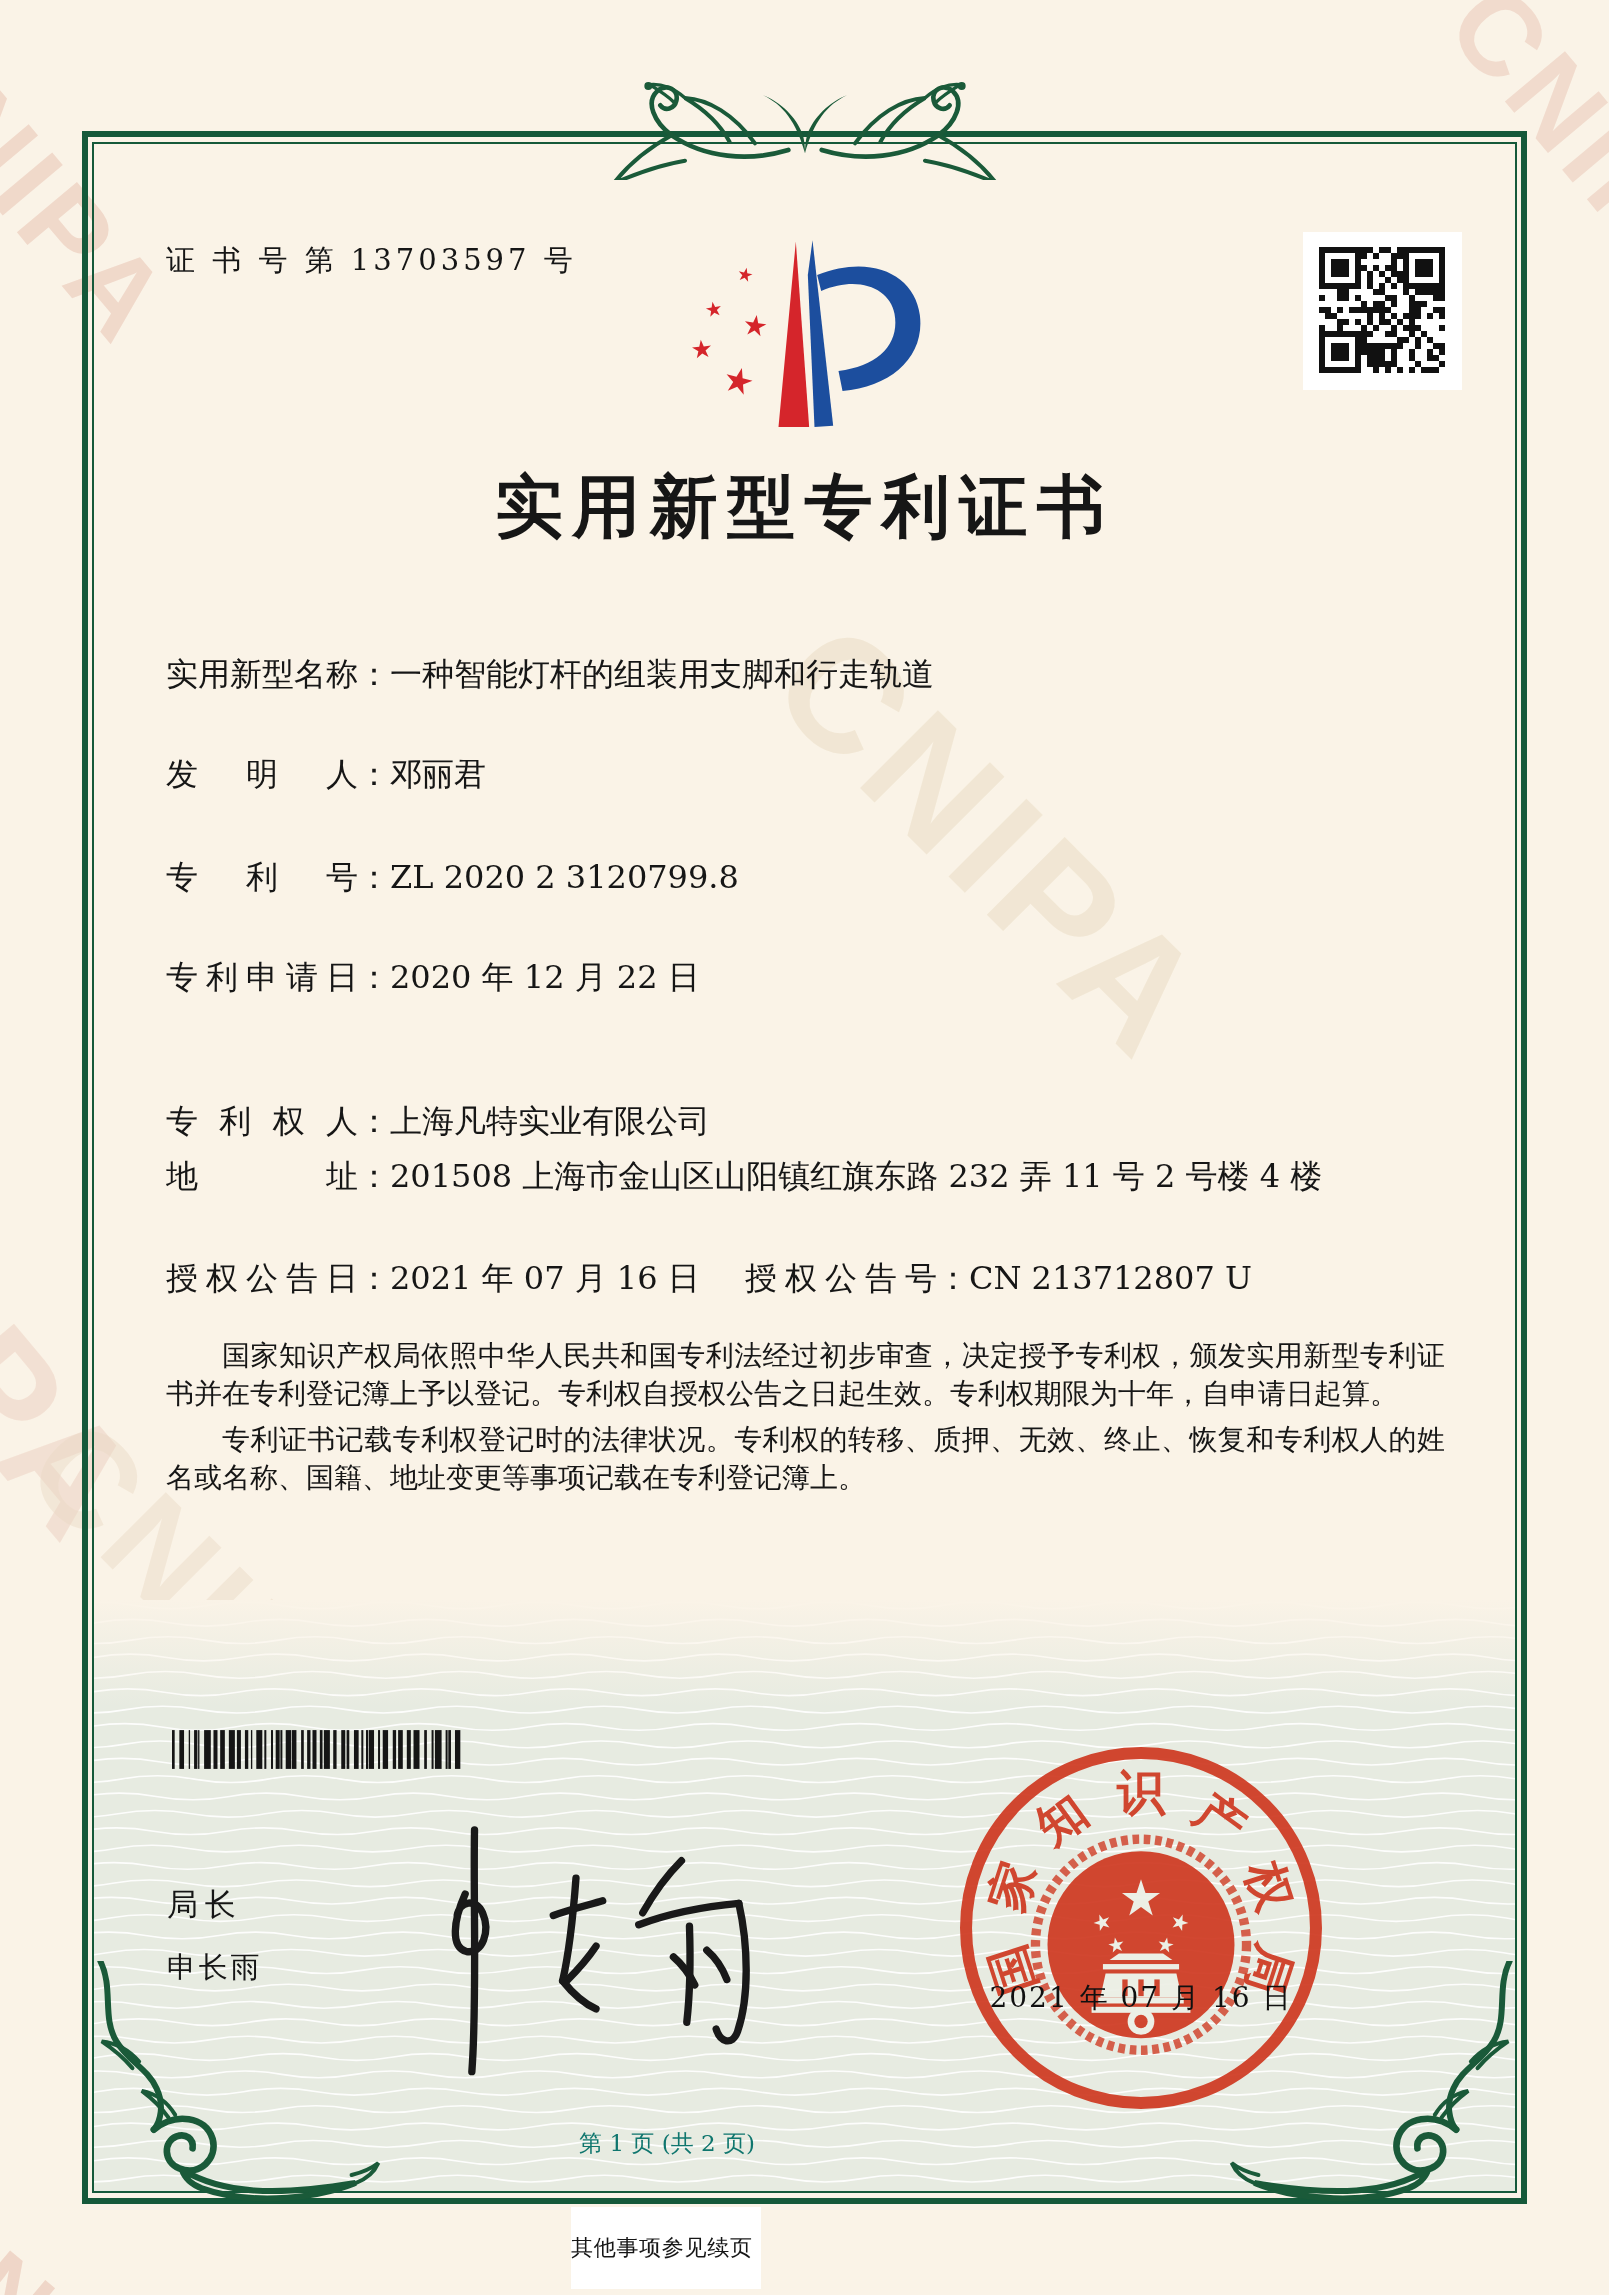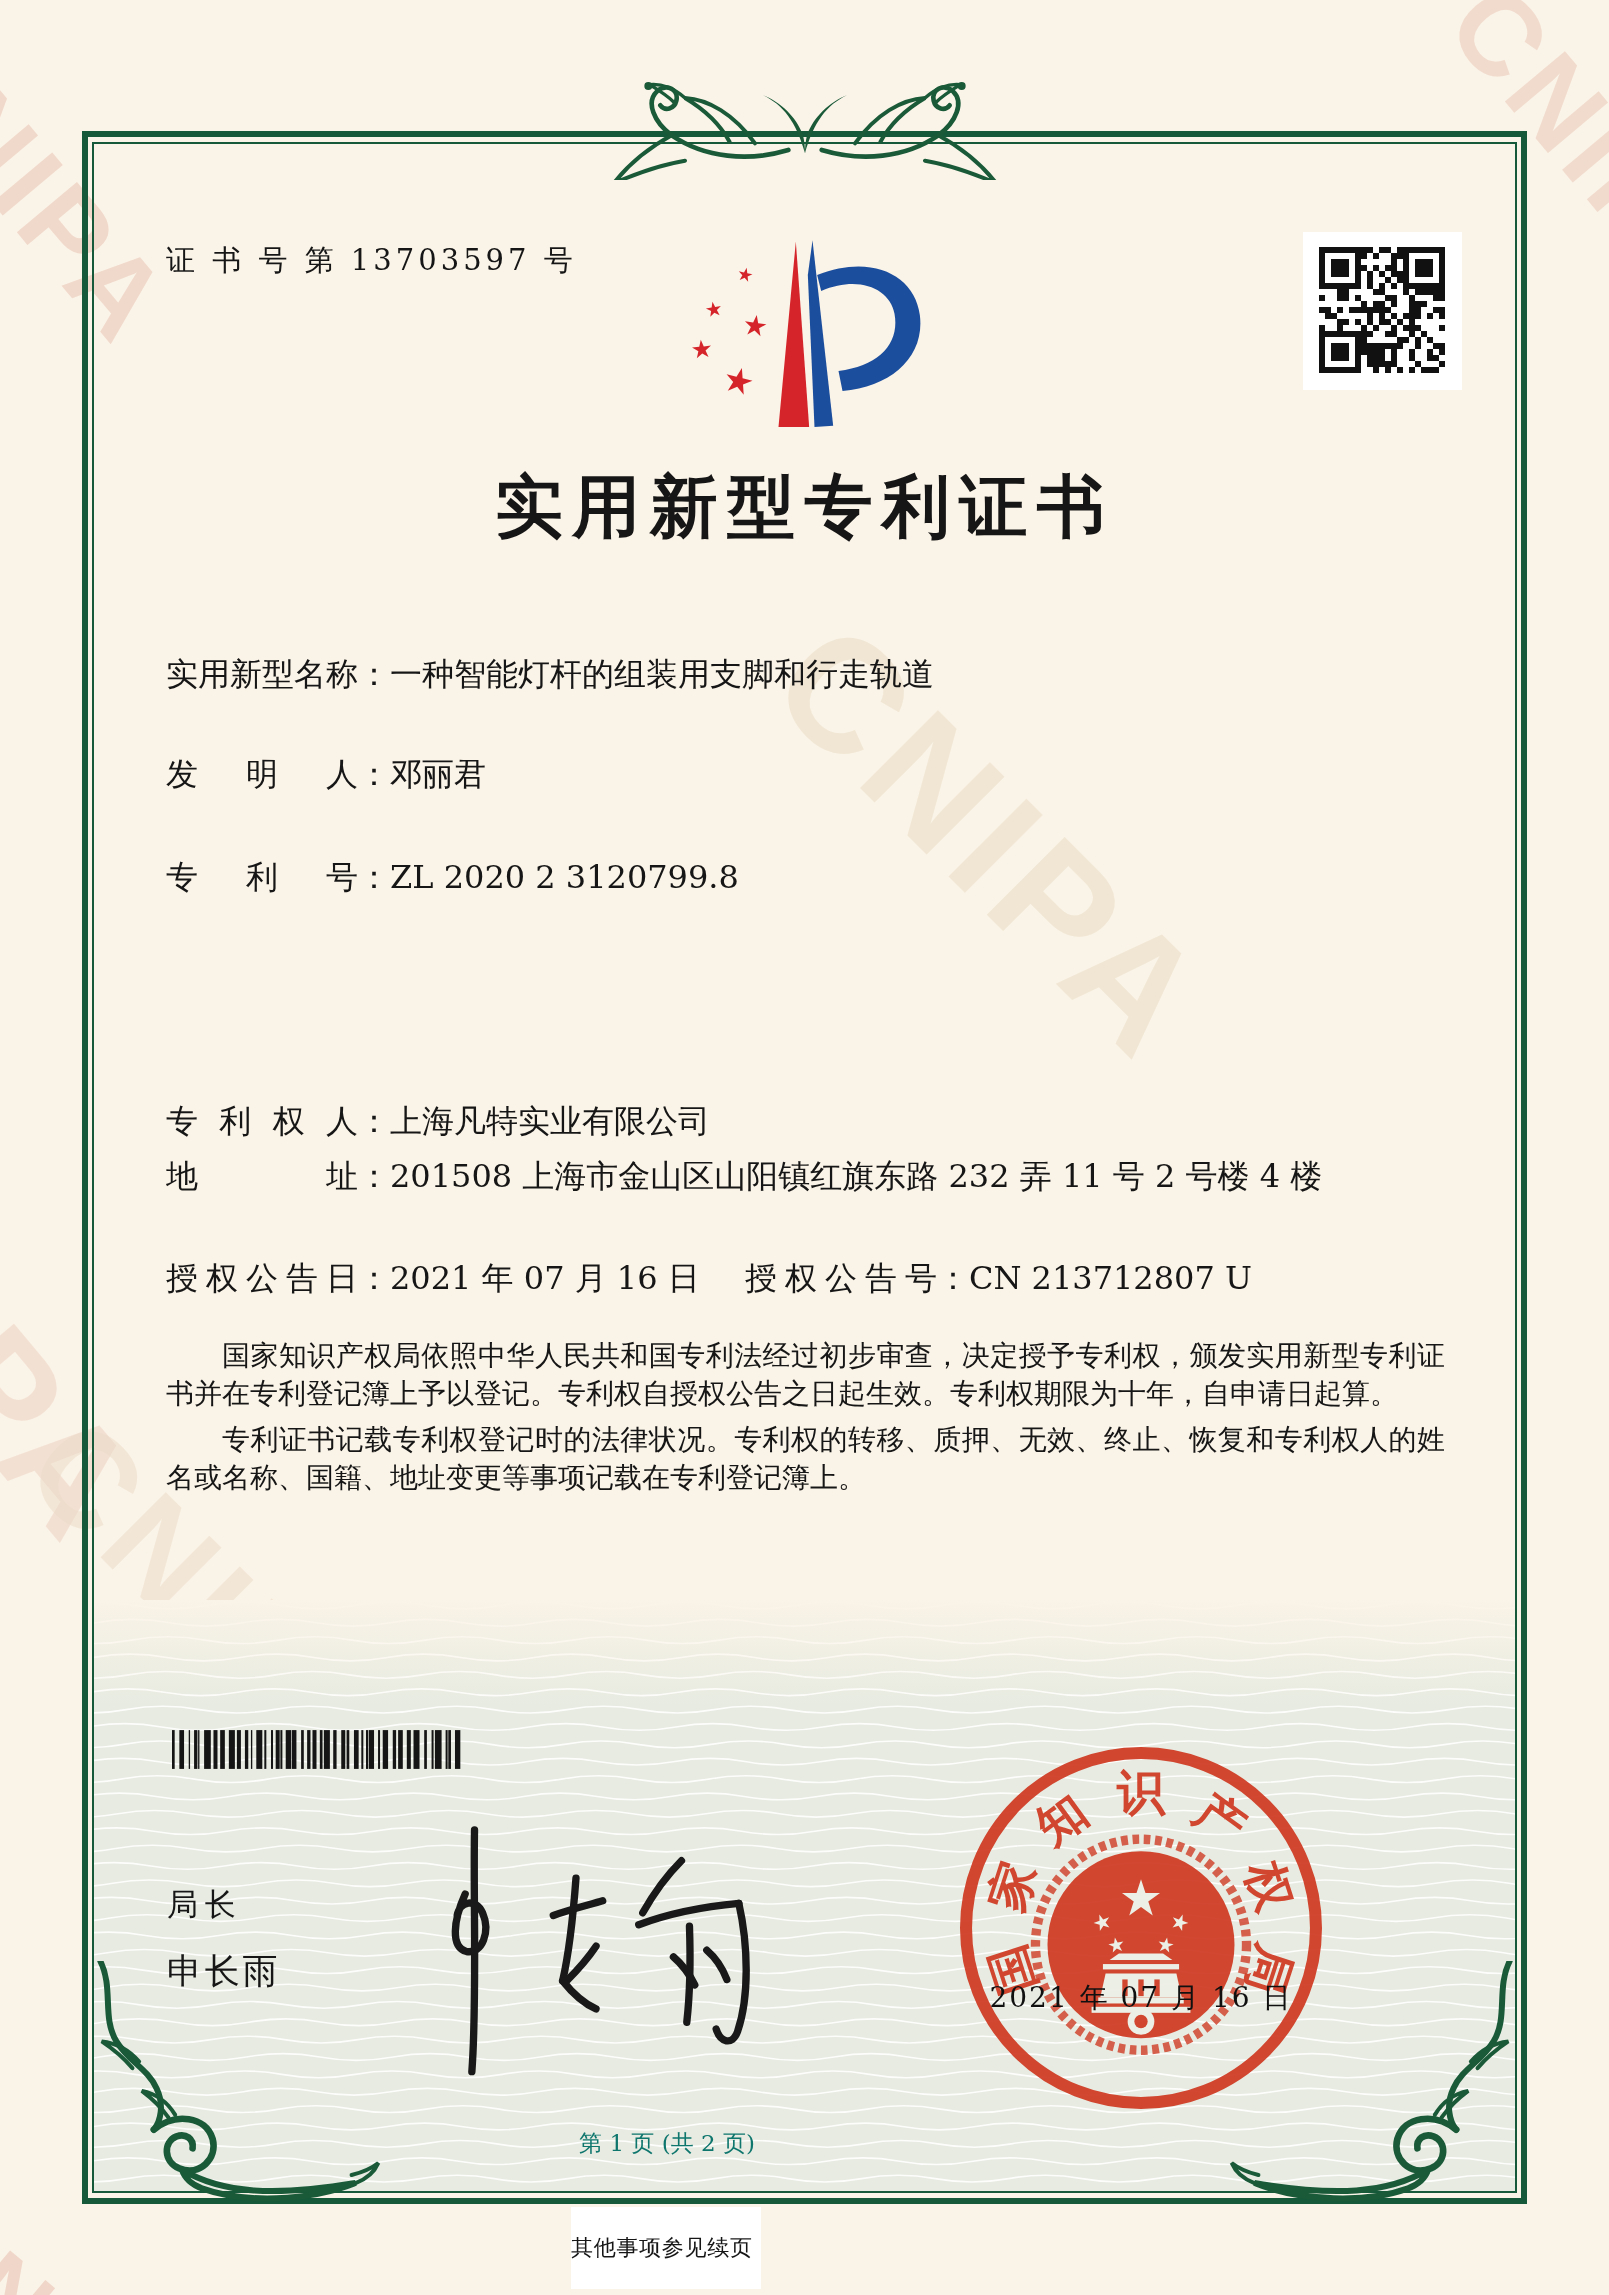--- a/index.html
+++ b/index.html
@@ -40,21 +40,21 @@
   }
   .fcolon{display:inline-block;}
   .fval{display:inline-block;}
   .pair2{margin-left:35px;}
   .paras{position:absolute;left:166px;width:1279px;top:1337px;z-index:4;
     font-size:28px;line-height:38px;text-align:justify;}
   .paras p{margin:0;text-indent:2em;}
   .paras p + p{margin-top:8px;}
   .barcode{position:absolute;left:172px;top:1730px;z-index:4;}
   .officer-role{position:absolute;left:167px;top:1884px;font-size:31px;letter-spacing:6.7px;z-index:4;}
-  .officer-name{position:absolute;left:167px;top:1948px;font-size:35px;letter-spacing:2.7px;z-index:4;}
+  .officer-name{position:absolute;left:167px;top:1948px;font-size:29px;letter-spacing:2.7px;z-index:4;}
   .sig{position:absolute;left:401px;top:1814px;z-index:4;}
   .seal{position:absolute;left:954px;top:1741px;z-index:5;opacity:.93;}
   .seal-date{position:absolute;left:954px;top:1979px;width:374px;text-align:center;
     font-size:28px;letter-spacing:2px;z-index:6;color:#101010;}
   .page-info{position:absolute;left:166px;top:2128px;width:1002px;text-align:center;
     font-size:23px;z-index:4;color:#0f766e;}
   .note-strip{position:absolute;left:571px;top:2207px;width:190px;height:82px;background:#ffffff;
     display:flex;align-items:center;justify-content:flex-start;z-index:4;}
   .note-strip span{font-size:22px;letter-spacing:0.7px;}
   .ringch{font-family:"DejaVu Serif",serif;font-size:72px;font-weight:bold;fill:#cf3a22;
@@ -315,20 +315,23 @@
 
   <div class="frow" style="top:654px;">
     <span class="flabel">实用新型名称</span><span class="fcolon">：</span><span class="fval">一种智能灯杆的组装用支脚和行走轨道</span>
   </div>
   <div class="frow" style="top:754px;">
     <span class="flabel">发明人</span><span class="fcolon">：</span><span class="fval">邓丽君</span>
   </div>
   <div class="frow" style="top:857px;">
     <span class="flabel">专利号</span><span class="fcolon">：</span><span class="fval">ZL 2020 2 3120799.8</span>
   </div>
+  <div class="frow" style="top:957px;">
+    <span class="flabel">专利申请日</span><span class="fcolon">：</span><span class="fval">2020 年 12 月 22 日</span>
+  </div>
   <div class="frow" style="top:1055px;margin-top:46px;">
     <span class="flabel">专利权人</span><span class="fcolon">：</span><span class="fval">上海凡特实业有限公司</span>
   </div>
   <div class="frow" style="top:1156px;">
     <span class="flabel">地址</span><span class="fcolon">：</span><span class="fval">201508 上海市金山区山阳镇红旗东路 232 弄 11 号 2 号楼 4 楼</span>
   </div>
   <div class="frow" style="top:1258px;">
     <span>
       <span class="flabel">授权公告日</span><span class="fcolon">：</span><span class="fval">2021 年 07 月 16 日</span>
     </span>

